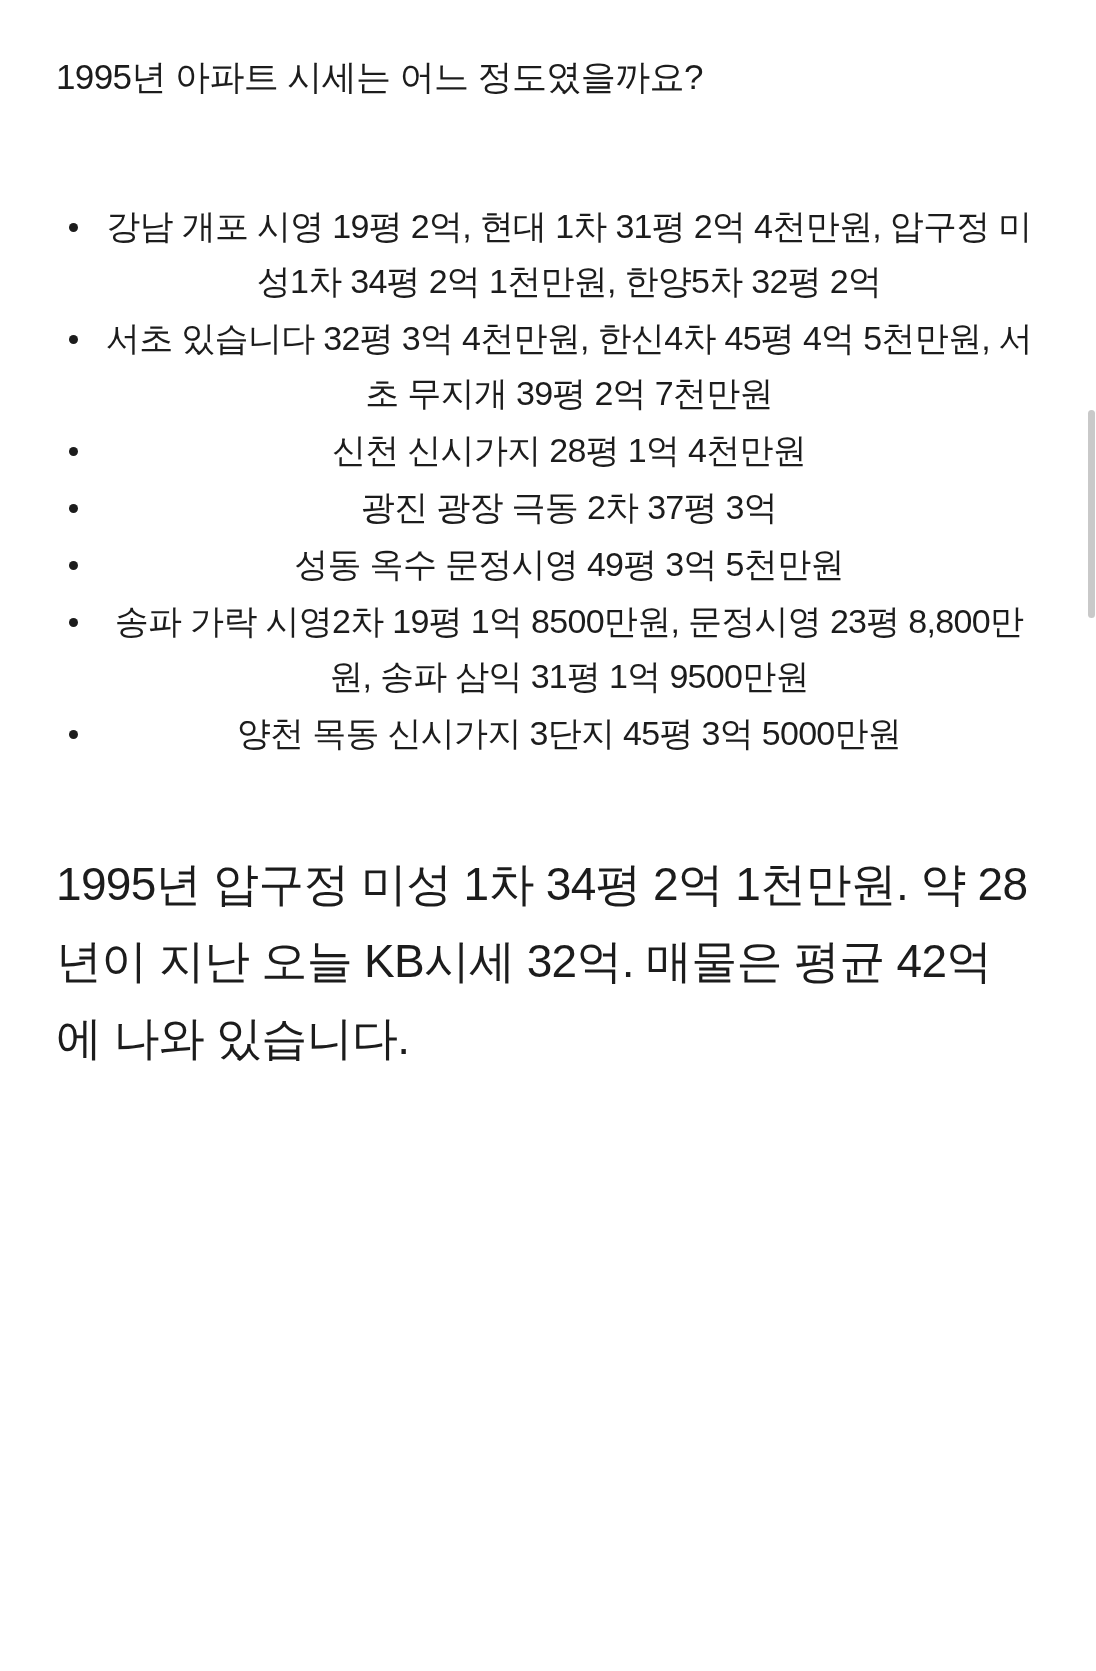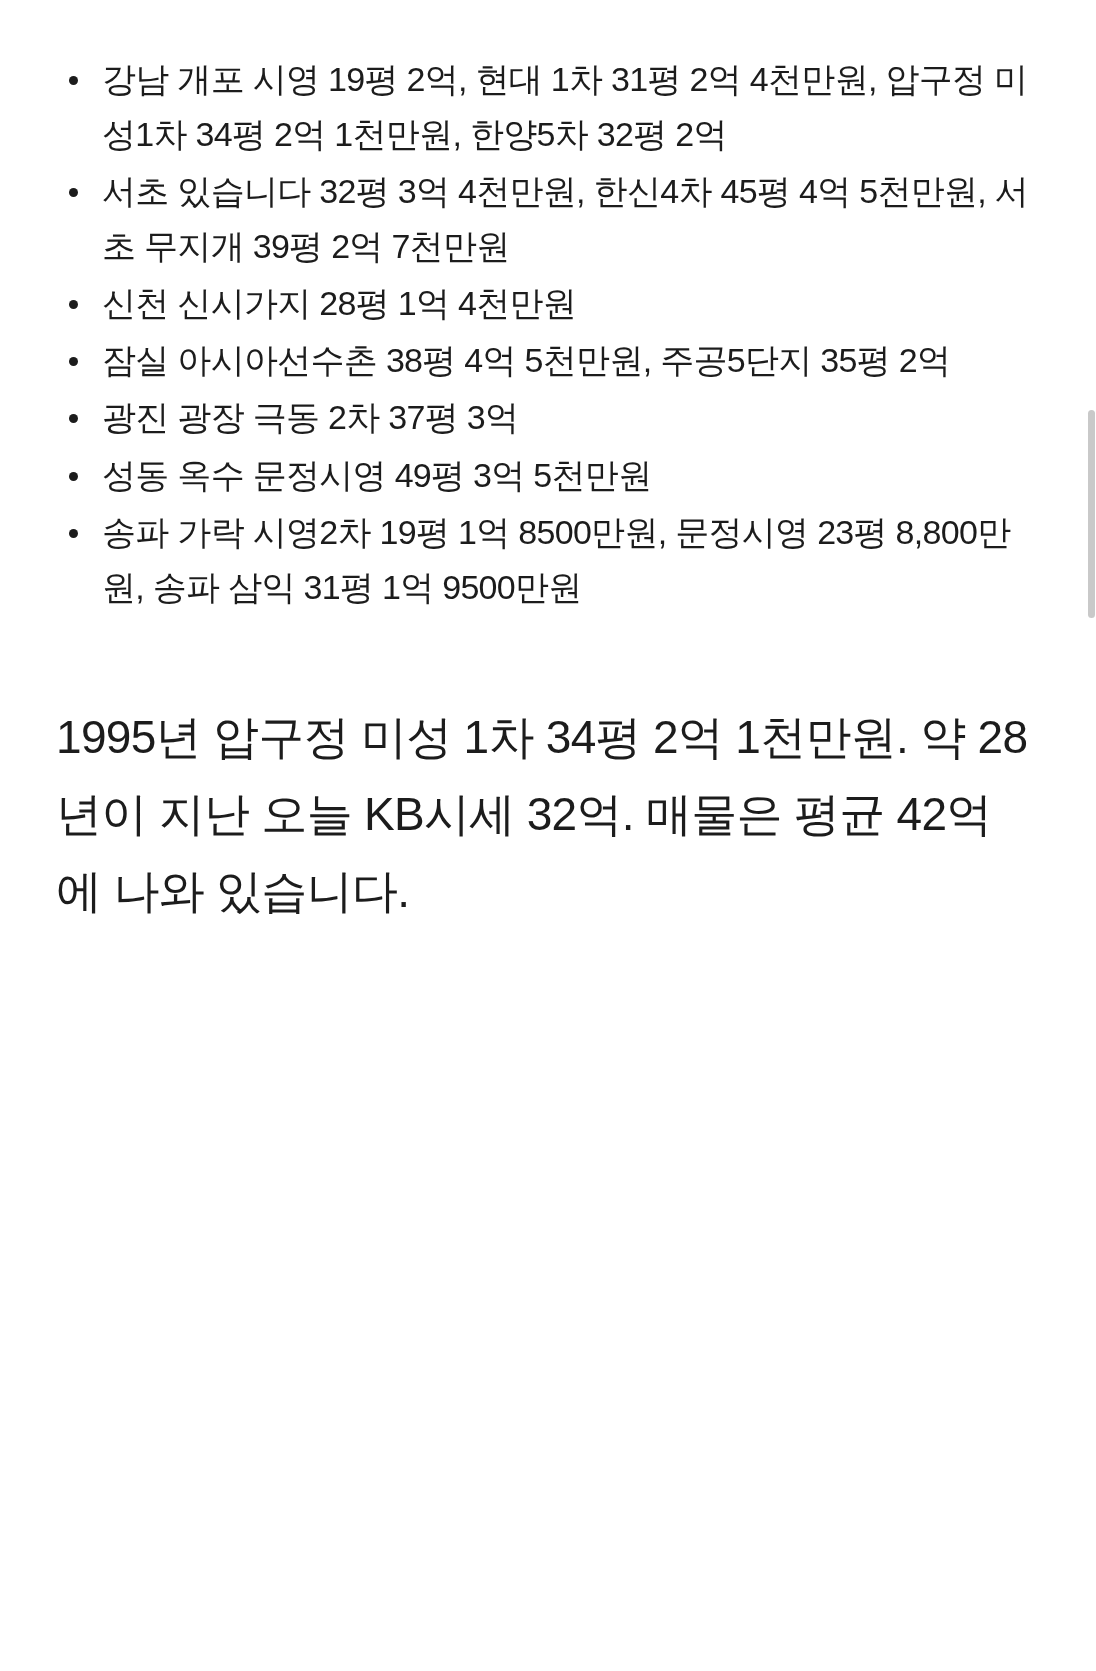--- a/index.html
+++ b/index.html
@@ -27,20 +27,21 @@
     line-height: 1.45;
     font-weight: 400;
     color: #1c1c1c;
     letter-spacing: -0.6px;
     margin: 0 0 96px 0;
   }
   .bullet-list {
     list-style: none;
     margin: 0 0 0 0;
     padding: 0;
+    text-align: center;
   }
   .bullet-item {
     position: relative;
     padding-left: 46px;
     font-size: 34px;
     line-height: 1.62;
     letter-spacing: -0.7px;
     color: #1c1c1c;
     margin-bottom: 2px;
   }
@@ -78,29 +79,30 @@
     height: 208px;
     border-radius: 4px;
     background: #c9c9c9;
   }
 </style>
 </head>
 <body>
 
 <div class="page">
 
+  <h1 class="doc-title">1995년 아파트 시세는 어느 정도였을까요?</h1>
 
   <ul class="bullet-list">
     <li class="bullet-item">강남 개포 시영 19평 2억, 현대 1차 31평 2억 4천만원, 압구정 미성1차 34평 2억 1천만원, 한양5차 32평 2억</li>
     <li class="bullet-item">서초 있습니다 32평 3억 4천만원, 한신4차 45평 4억 5천만원, 서초 무지개 39평 2억 7천만원</li>
     <li class="bullet-item">신천 신시가지 28평 1억 4천만원</li>
-    <li class="bullet-item">잠실 아시아선수촌 38평 4억 5천만원, 주공5단지 35평 2억</li>
     <li class="bullet-item">광진 광장 극동 2차 37평 3억</li>
     <li class="bullet-item">성동 옥수 문정시영 49평 3억 5천만원</li>
     <li class="bullet-item">송파 가락 시영2차 19평 1억 8500만원, 문정시영 23평 8,800만원, 송파 삼익 31평 1억 9500만원</li>
+    <li class="bullet-item">양천 목동 신시가지 3단지 45평 3억 5000만원</li>
   </ul>
 
   <p class="closing">1995년 압구정 미성 1차 34평 2억 1천만원. 약 28년이 지난 오늘 KB시세 32억. 매물은 평균 42억에 나와 있습니다.</p>
 
   <div class="scrollbar-track">
     <div class="scrollbar-thumb"></div>
   </div>
 
 </div>
 

